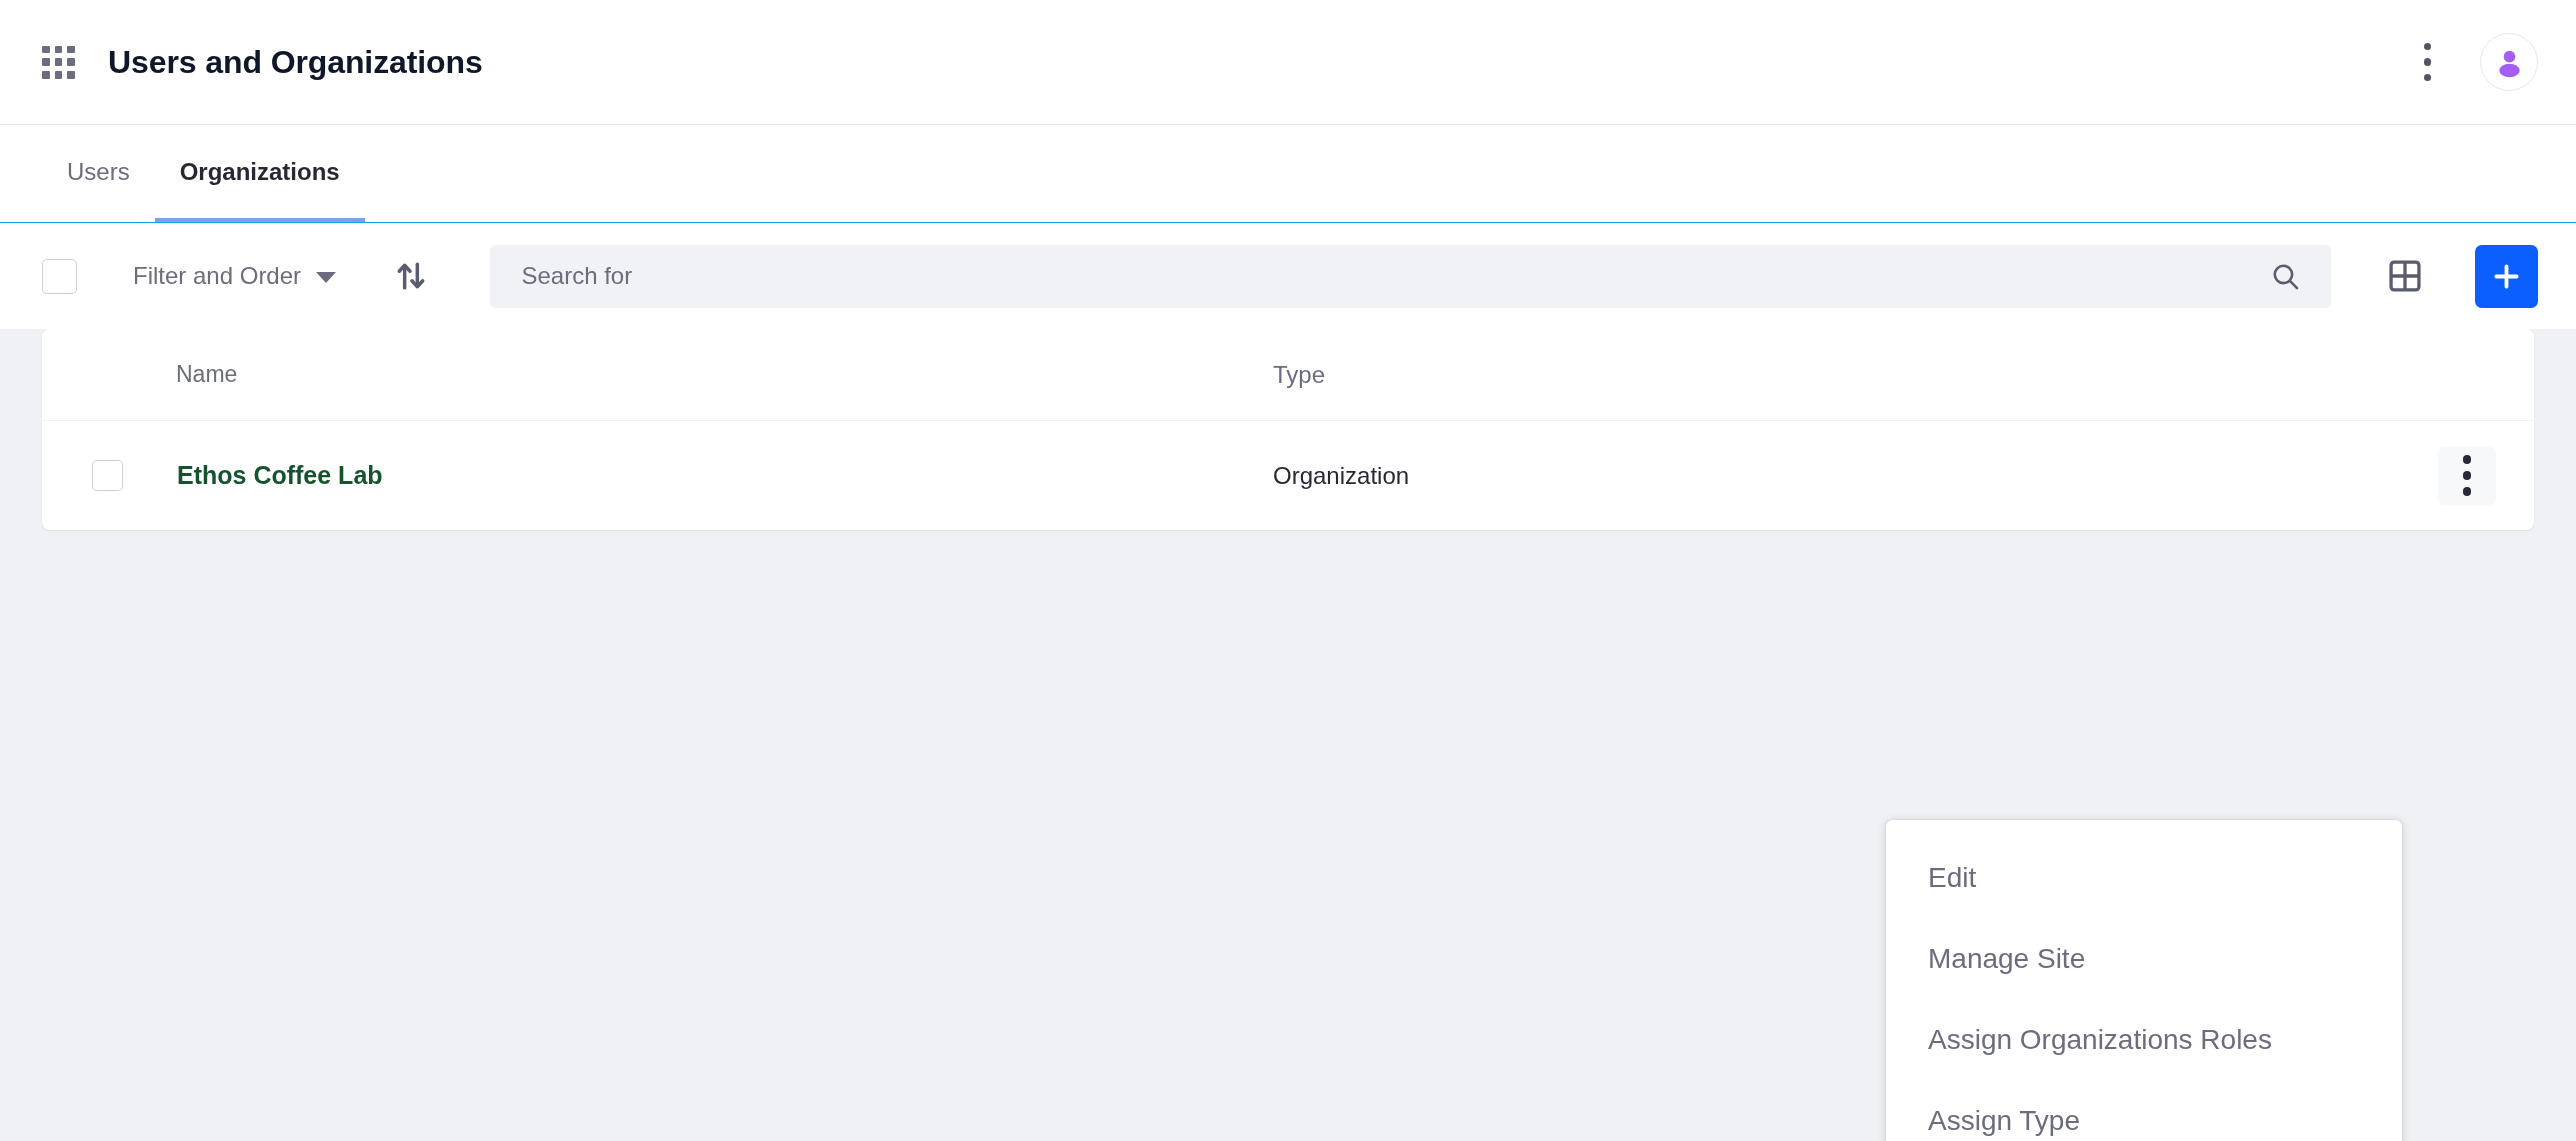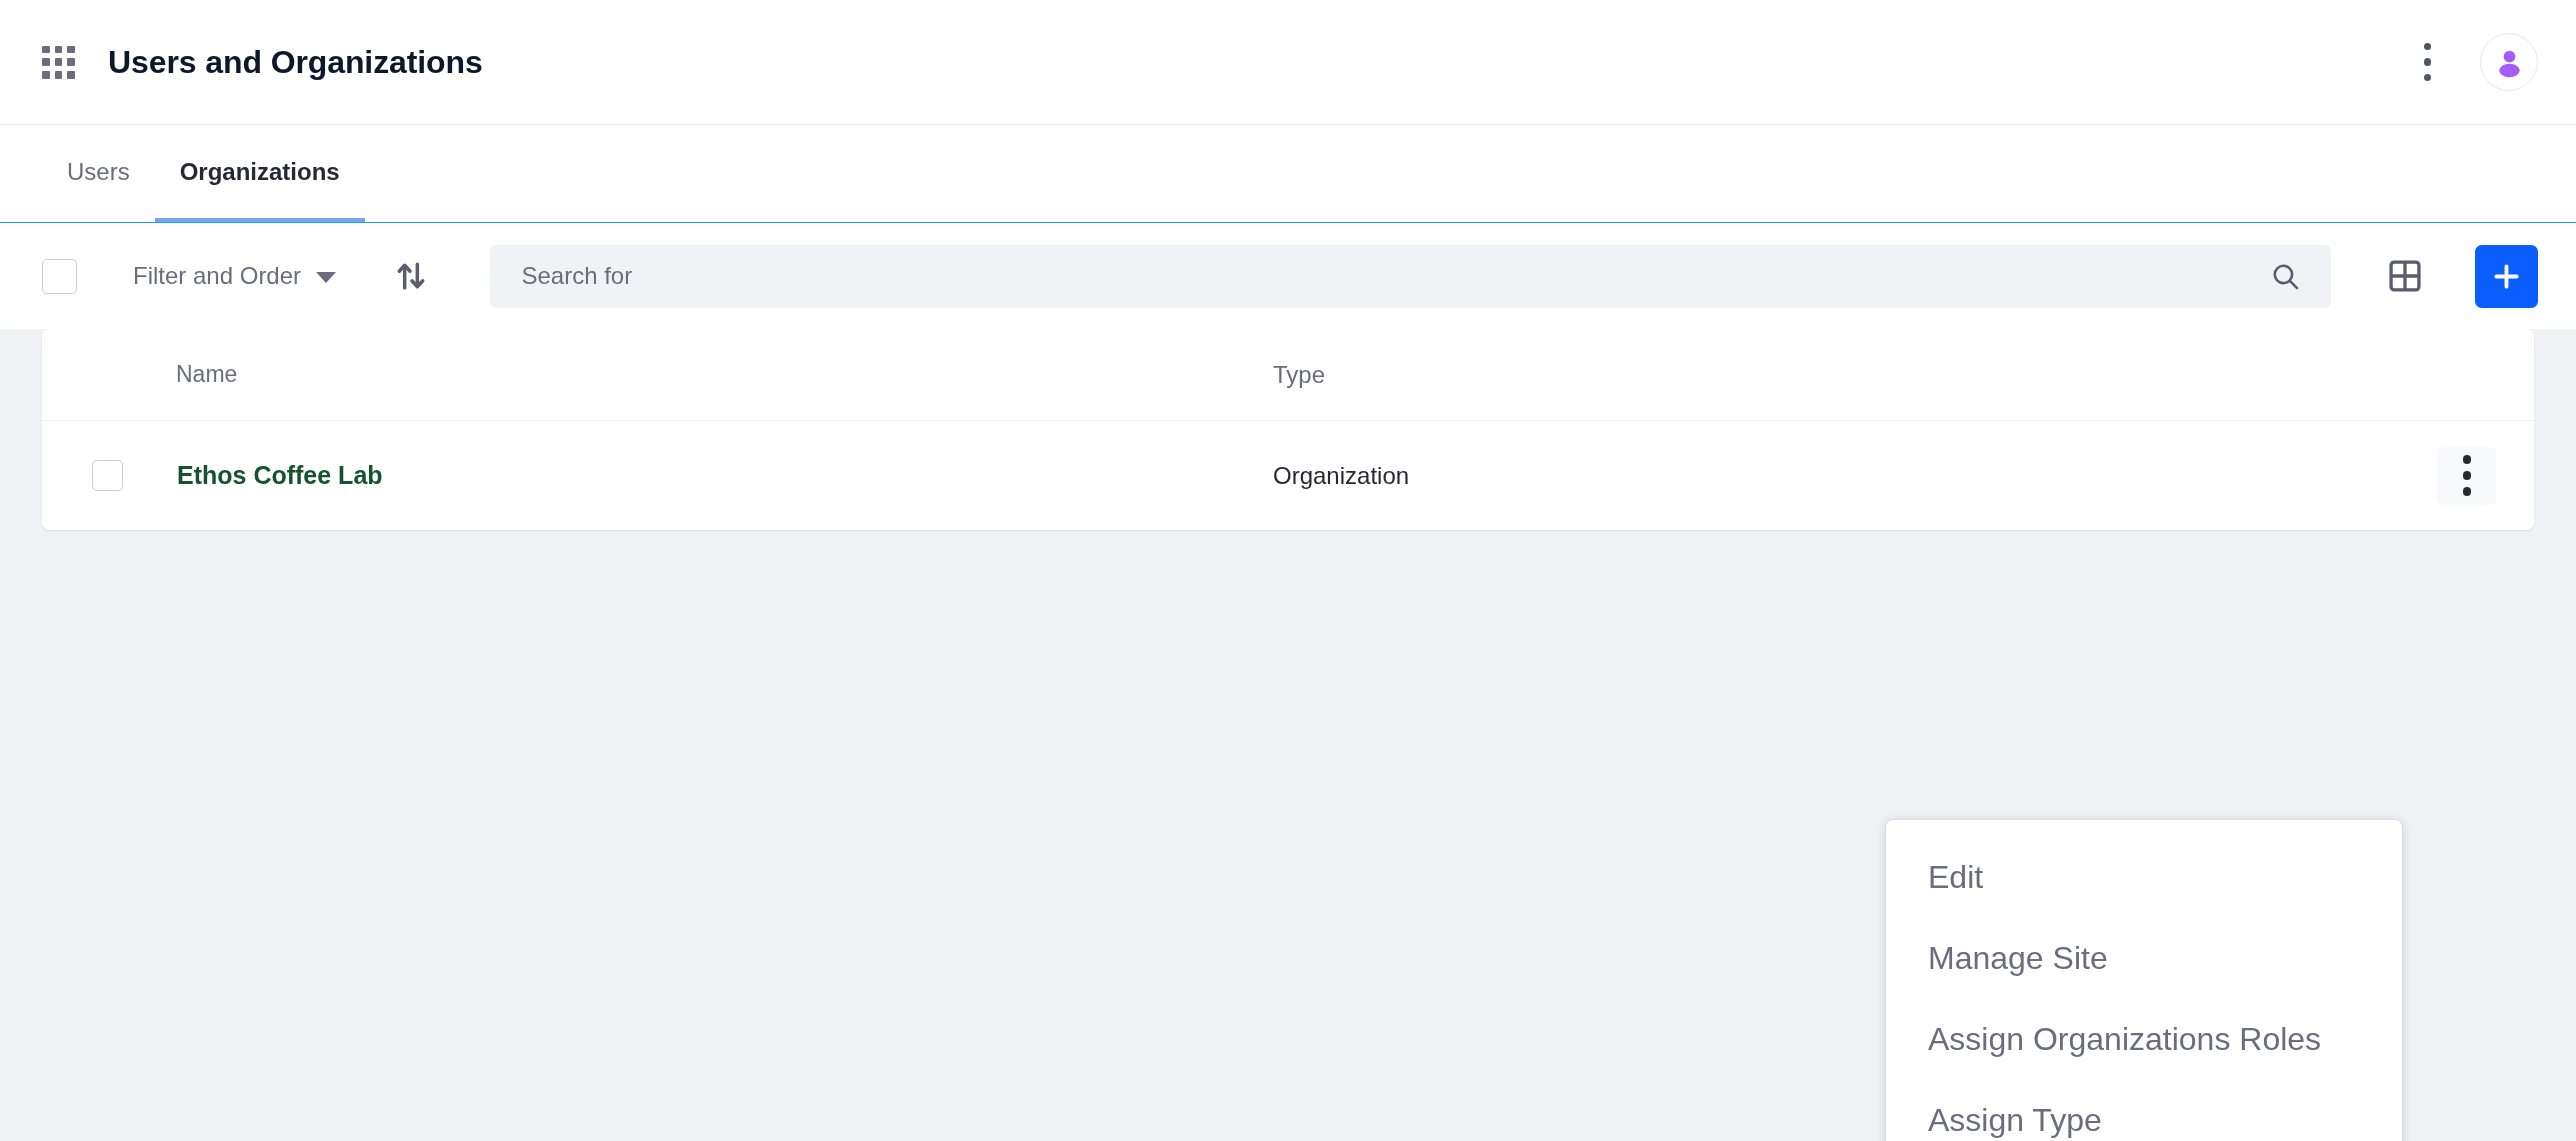--- a/index.html
+++ b/index.html
@@ -249,21 +249,21 @@
     border-radius: 6.7px;
     box-shadow: 0 1.9px 9.6px rgba(39,40,51,0.18), 0 0 0 1px rgba(39,40,51,0.04);
     padding: 17.3px 0 21px 0;
     z-index: 40;
   }
   .dd-item {
     height: 81px;
     display: flex;
     align-items: center;
     padding: 0 42px;
-    font-size: 32px;
+    font-size: 28px;
     color: #6b6c7e;
     cursor: pointer;
     background: #fff;
   }
 </style>
 </head>
 <body>
 
 <div class="app-header">
   <div class="grid-icon">

